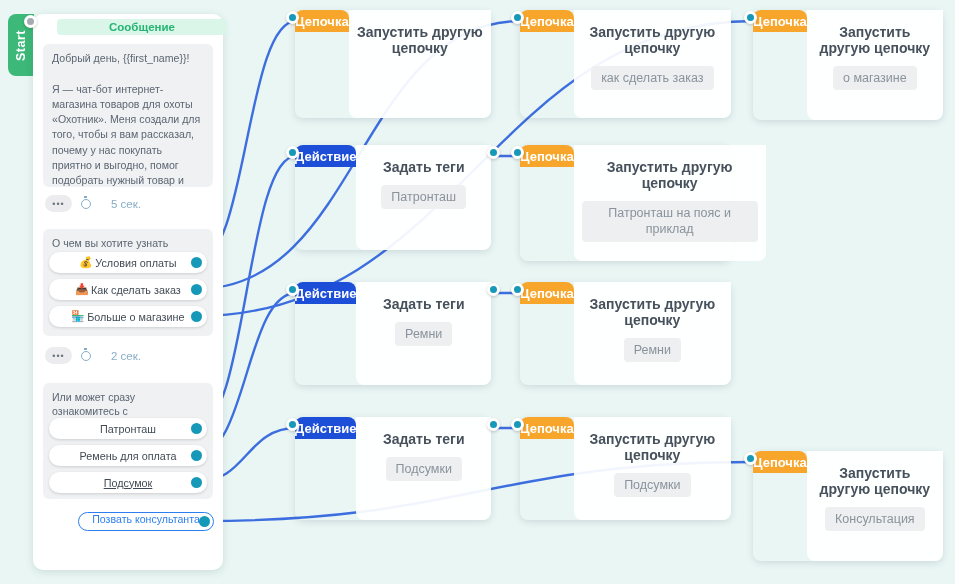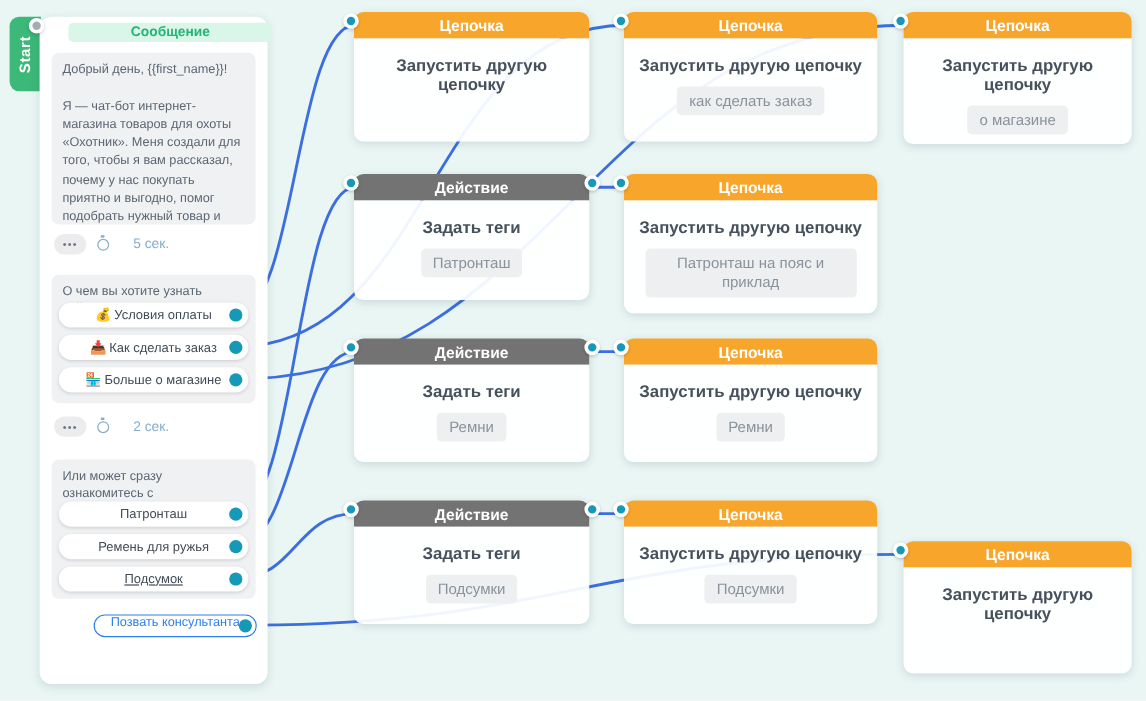--- a/index.html
+++ b/index.html
@@ -40,25 +40,25 @@
   .delay-label { color:#86adc9; font-size:11.5px; display:flex; align-items:center; gap:20px; }
   .stopwatch { width:10px; height:10px; border:1.6px solid #86adc9; border-radius:50%; position:relative; display:inline-block; }
   .stopwatch::before { content:""; position:absolute; top:-4px; left:2.2px; width:2.4px; height:2.4px; background:#86adc9; }
   .consult { position:absolute; left:45px; top:498px; width:136px; height:19px; background:#fff;
     border:1.4px solid #2d7ff0; border-radius:10px; color:#2d7ff0; font-size:10.6px;
     display:flex; justify-content:center; cursor:pointer; }
   .consult .qr-dot { top:3px; right:3px; }
 
   
   .node { position:absolute; z-index:2; border-radius:8px; box-shadow:0 2px 7px rgba(50,70,90,.15);
-    display:flex; flex-direction:column; cursor:pointer; }
+    display:flex; cursor:pointer; }
   .node-header { height:22px; border-radius:8px 8px 0 0; color:#fff; font-weight:bold; font-size:13px;
     display:flex; align-items:center; justify-content:center; flex:0 0 22px; }
   .header-chain { background:#f8a62b; }
-  .header-action { background:#737373; }
+  .header-action { background:#1d4ed8; }
   .node-body { flex:1; background:rgba(255,255,255,.93); border-radius:0 0 8px 8px; text-align:center; padding:6px 8px; }
   .node-title { font-size:14px; font-weight:600; color:#47515c; margin-top:8px; }
   .node-tag { display:inline-block; background:#edeff1; color:#8a939c; font-size:12.5px; line-height:1.3;
     padding:4px 10px; border-radius:4px; margin-top:10px; max-width:176px; }
   .tag-wide { width:176px; }
   .port { position:absolute; width:13px; height:13px; border-radius:50%; background:#1698b8;
     border:3px solid #fff; box-shadow:0 1px 3px rgba(0,0,0,.2); z-index:3; cursor:pointer; }
   .port-left { left:-9px; top:1px; }
   .port-right { right:-9px; top:1px; }
   .port-gray { background:#a6abb2; }
@@ -139,21 +139,21 @@
         </div>
     </div>
 
     <div class="bubble bubble3">
       <div class="question">Или может сразу ознакомитесь с ассортиментом товаров?</div>
       <div class="qr-pill q1">
         <span>Патронташ</span>
         <span class="qr-dot"></span>
       </div>
       <div class="qr-pill q2">
-        <span>Ремень для ружья</span>
+        <span>Ремень для оплата</span>
         <span class="qr-dot"></span>
       </div>
       <div class="qr-pill q3">
         <span>Подсумок</span>
         <span class="qr-dot"></span>
       </div>
     </div>
 
     <div class="consult">
       <span>Позвать консультанта</span>
@@ -242,15 +242,16 @@
       <div class="node-title">Запустить другую цепочку</div>
       <span class="node-tag">Подсумки</span>
     </div>
   </div>
 
   <div class="node n9">
     <div class="port port-left"></div>
     <div class="node-header header-chain">Цепочка</div>
     <div class="node-body">
       <div class="node-title">Запустить другую цепочку</div>
+      <span class="node-tag">Консультация</span>
     </div>
   </div>
 </div>
 
 </body></html>

